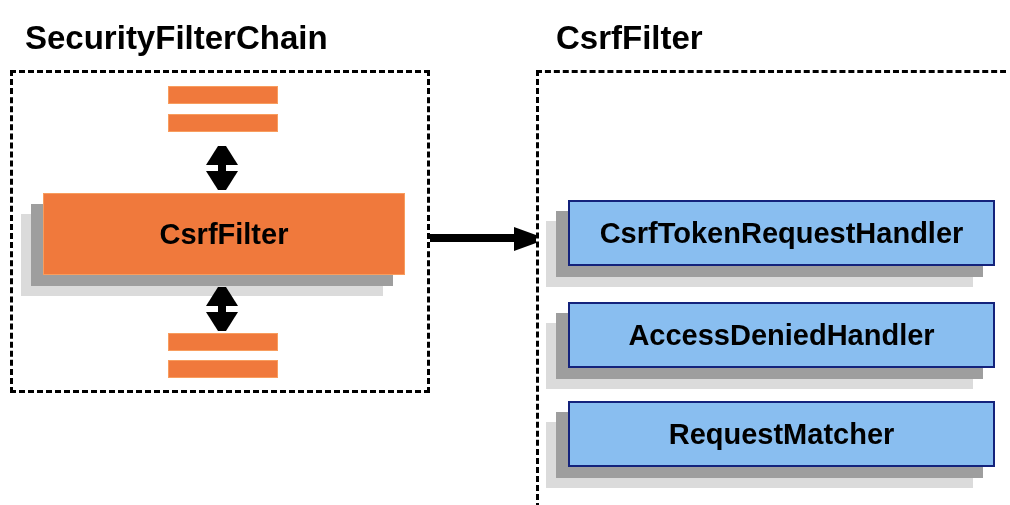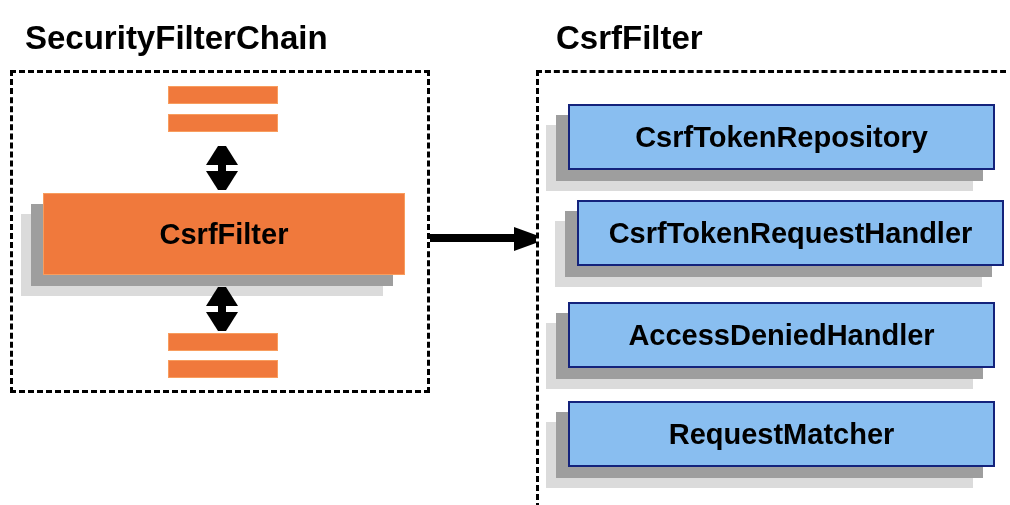--- a/index.html
+++ b/index.html
@@ -79,21 +79,21 @@
     background: var(--c-orange);
     border: 1px solid var(--c-orange-border);
   }
   .node-blue {
     background: var(--c-blue);
     border: 2px solid var(--c-blue-border);
   }
   .group-csrf-filter { left: 35px; top: 185px; width: 362px; height: 82px; }
   .group-blue { left: 560px; width: 427px; height: 66px; }
   .group-blue-1 { top: 96px; }
-  .group-blue-2 { top: 192px; margin-left: 9px; }
+  .group-blue-2 { top: 192px; }
   .group-blue-3 { top: 294px; }
   .group-blue-4 { top: 393px; }
 
   
   .varrow {
     position: absolute;
     left: 202px;
     width: 24px;
     display: flex;
     flex-direction: column;
@@ -171,25 +171,20 @@
   </div>
 
   <div class="hbar hbar-3"></div>
   <div class="hbar hbar-4"></div>
 
   <div class="harrow-shaft"></div>
   <div class="harrow-head"></div>
 
   <div class="dashed-container dashed-right"></div>
 
-  <div class="box-group group-blue group-blue-1">
-    <div class="shadow-layer shadow-far"></div>
-    <div class="shadow-layer shadow-near"></div>
-    <div class="node-box node-blue">CsrfTokenRepository</div>
-  </div>
 
   <div class="box-group group-blue group-blue-2">
     <div class="shadow-layer shadow-far"></div>
     <div class="shadow-layer shadow-near"></div>
     <div class="node-box node-blue">CsrfTokenRequestHandler</div>
   </div>
 
   <div class="box-group group-blue group-blue-4">
     <div class="shadow-layer shadow-far"></div>
     <div class="shadow-layer shadow-near"></div>

